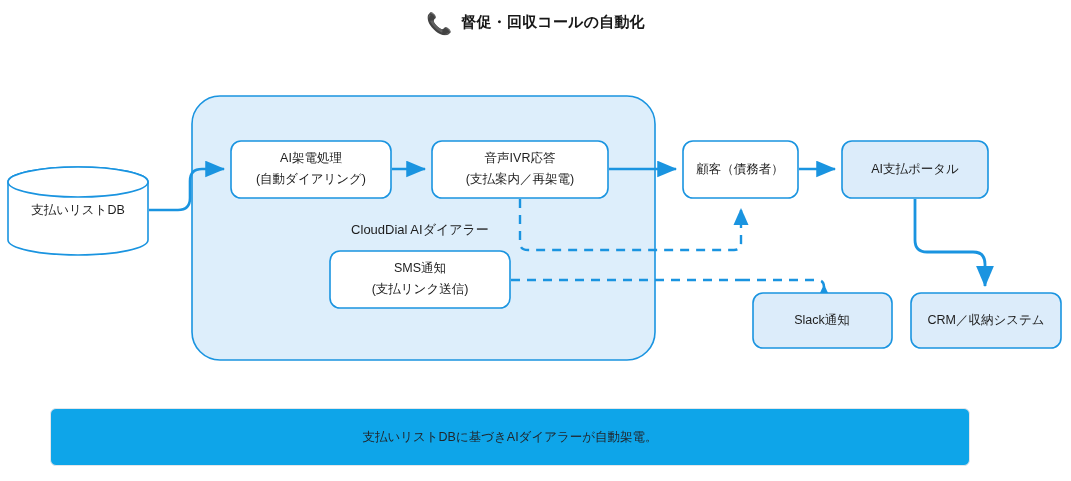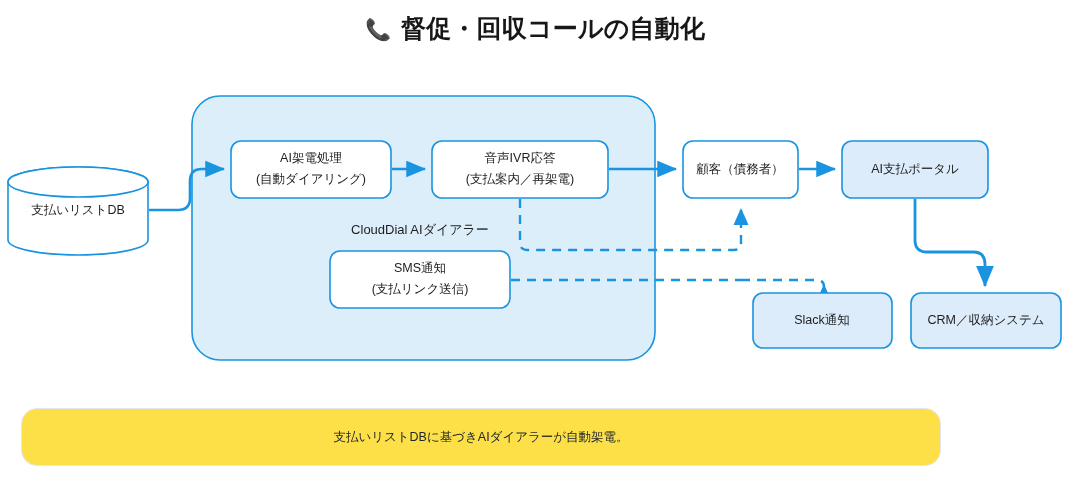--- a/index.html
+++ b/index.html
@@ -31,21 +31,21 @@
     justify-content: center;
     gap: 9px;
   }
   .title-icon {
     font-size: 21px;
     line-height: 1;
     color: #ea3f8f;
     transform: translateY(1px);
   }
   .title-text {
-    font-size: 25px;
+    font-size: 15px;
     font-weight: bold;
     letter-spacing: .2px;
     color: #171717;
     white-space: nowrap;
   }
   
   #diagram {
     position: absolute;
     left: 0;
     top: 0;
@@ -62,28 +62,28 @@
   .group-label {
     font-size: 13px;
     fill: #1d1d1d;
     text-anchor: middle;
     dominant-baseline: middle;
     font-family: "Liberation Sans", "DejaVu Sans", sans-serif;
   }
   
   .caption-box {
     position: absolute;
-    left: 21px;
+    left: 50px;
     top: 408px;
     width: 920px;
     height: 58px;
     box-sizing: border-box;
-    background: #fde047;
+    background: #0ea5e9;
     border: 1px solid #e3e6ea;
-    border-radius: 16px;
+    border-radius: 6px;
     display: flex;
     flex-direction: column;
     align-items: center;
     justify-content: center;
     gap: 3px;
   }
   .caption-line {
     font-size: 12.5px;
     color: #20262c;
     line-height: 1.5;

